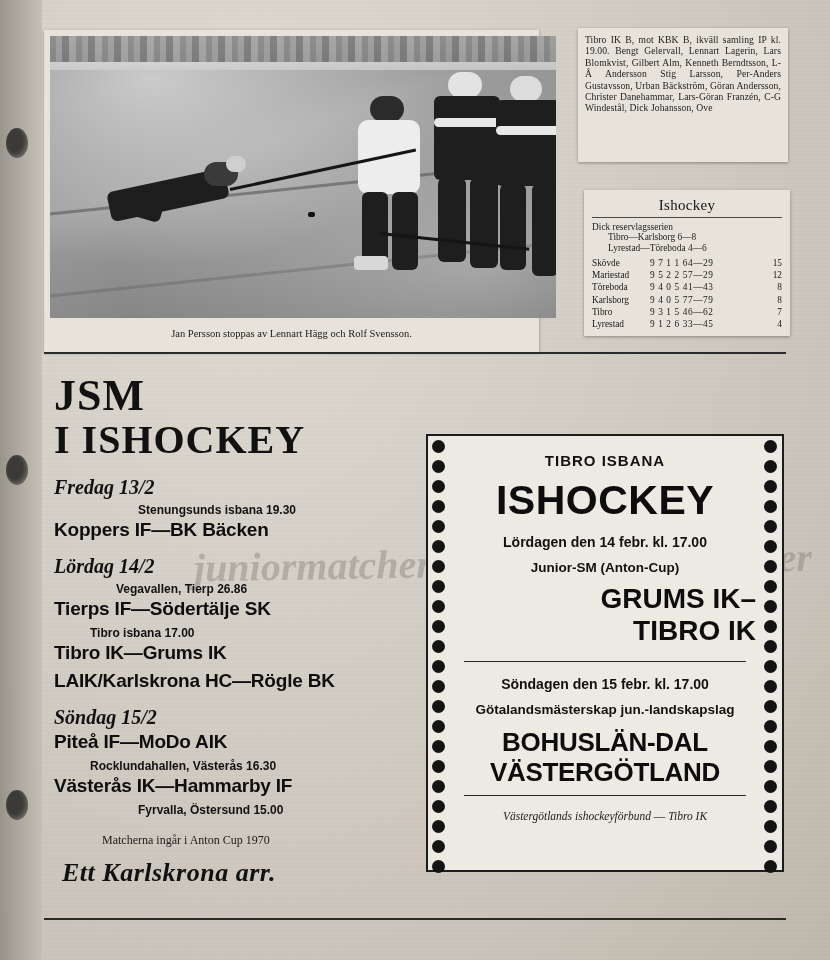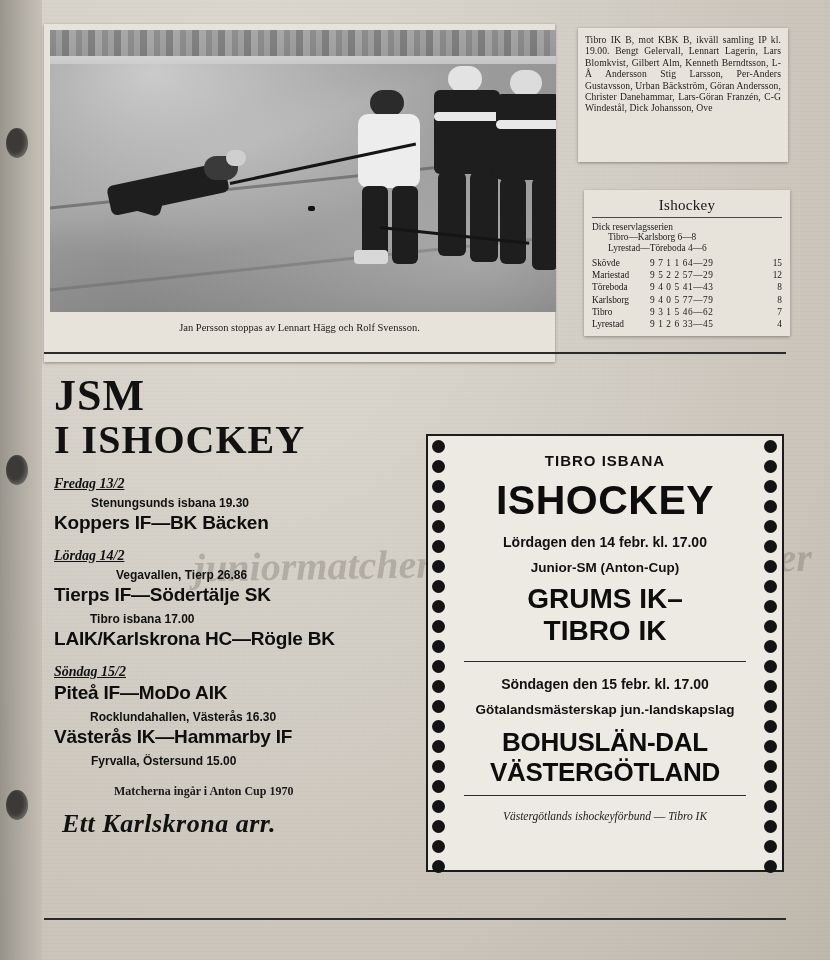--- a/index.html
+++ b/index.html
@@ -39,21 +39,21 @@
   .hole.h3{top:790px;}
 
   
   .clip{
     position:absolute;
     background:#e7e3da;
     box-shadow:0 1px 3px rgba(0,0,0,.35);
   }
 
   
-  .photo-wrap{left:44px;top:24px;width:495px;height:322px;padding:8px;}
+  .photo-wrap{left:44px;top:30px;width:495px;height:322px;padding:0;}
   .photo{
     position:absolute;left:6px;top:6px;width:506px;height:282px;
     background:linear-gradient(170deg,#8d8d8d 0%, #9b9b9b 25%, #6f6f6f 60%, #8a8a8a 100%);
     overflow:hidden;
   }
   .ice{
     position:absolute;inset:0;
     background:
       radial-gradient(ellipse at 20% 15%, rgba(255,255,255,.55), rgba(255,255,255,0) 55%),
       radial-gradient(ellipse at 85% 80%, rgba(255,255,255,.35), rgba(255,255,255,0) 60%),
@@ -129,37 +129,36 @@
   }
 
   .jsm-left{position:absolute;left:10px;top:22px;width:370px;}
   .jsm-title{
     font-family:"Liberation Serif", serif;font-weight:bold;
     font-size:44px;line-height:44px;color:#111;letter-spacing:1px;
   }
   .jsm-title .l2{font-size:40px;}
   .day{
     font-family:"Liberation Serif", serif;font-style:italic;font-weight:bold;
-    font-size:14px;color:#111;margin-top:14px;text-decoration:underline;
+    font-size:20px;color:#111;margin-top:14px;
   }
   .venue{
     font-family:"Liberation Sans", sans-serif;font-weight:bold;font-size:12px;
     color:#111;margin:4px 0 1px 36px;
   }
-  .venue.ind2{margin-left:37px;}
+  .venue.ind2{margin-left:84px;}
   .venue.ind3{margin-left:62px;}
   .venue.ind4{margin-left:56px;}
   .match{
     font-family:"Liberation Sans", sans-serif;font-weight:bold;
     font-size:19px;color:#0e0e0e;margin:2px 0 6px 0;letter-spacing:-.2px;
   }
   .footnote{
     font-family:"Liberation Serif", serif;font-size:12px;color:#1a1a1a;
-    margin:16px 0 0 60px;
-    font-weight:bold;
+    margin:16px 0 0 48px;
   }
   .signoff{
     font-family:"Liberation Serif", serif;font-style:italic;font-weight:bold;
     font-size:26px;color:#111;margin:10px 0 0 8px;letter-spacing:.5px;
   }
 
   
   .ad{
     position:absolute;left:382px;top:82px;width:354px;height:434px;
     background:#eceae2;
@@ -182,21 +181,21 @@
   }
   .ad-line{
     font-family:"Liberation Sans", sans-serif;font-weight:bold;font-size:14px;color:#111;
     margin:6px 0;
   }
   .ad-line2{
     font-family:"Liberation Sans", sans-serif;font-weight:bold;font-size:13.5px;color:#111;margin:10px 0 8px 0;
   }
   .ad-teams{
     font-family:"Liberation Sans", sans-serif;font-weight:bold;font-size:28px;color:#0d0d0d;
-    line-height:32px;margin:0 0 12px 0;
+    line-height:32px;margin:0 0 12px 0;text-align:right;
   }
   .ad-rule{height:1px;background:#2a2a2a;margin:14px 10px;}
   .ad-teams2{
     font-family:"Liberation Sans", sans-serif;font-weight:bold;font-size:26px;color:#0d0d0d;
     line-height:30px;margin:10px 0 6px 0;letter-spacing:-.3px;
   }
   .ad-foot{
     font-family:"Liberation Serif", serif;font-style:italic;font-size:11.5px;color:#1b1b1b;
     margin-top:14px;
   }
@@ -320,20 +319,21 @@
       </div>
 
       <div class="day">Fredag 13/2</div>
       <div class="venue ind2">Stenungsunds isbana 19.30</div>
       <div class="match">Koppers IF—BK Bäcken</div>
 
       <div class="day">Lördag 14/2</div>
       <div class="venue ind3">Vegavallen, Tierp 26.86</div>
       <div class="match">Tierps IF—Södertälje SK</div>
       <div class="venue">Tibro isbana 17.00</div>
+      <div class="match">Tibro IK—Grums IK</div>
       <div class="match">LAIK/Karlskrona HC—Rögle BK</div>
 
       <div class="day">Söndag 15/2</div>
       <div class="match">Piteå IF—MoDo AIK</div>
       <div class="venue">Rocklundahallen, Västerås 16.30</div>
       <div class="match">Västerås IK—Hammarby IF</div>
       <div class="venue ind2">Fyrvalla, Östersund 15.00</div>
 
       <div class="footnote">Matcherna ingår i Anton Cup 1970</div>
       <div class="signoff">Ett Karlskrona arr.</div>

